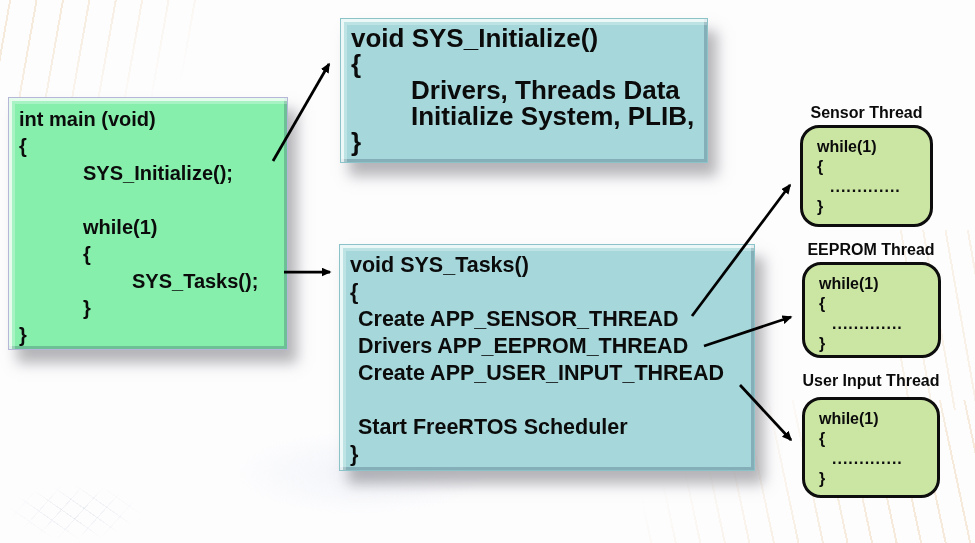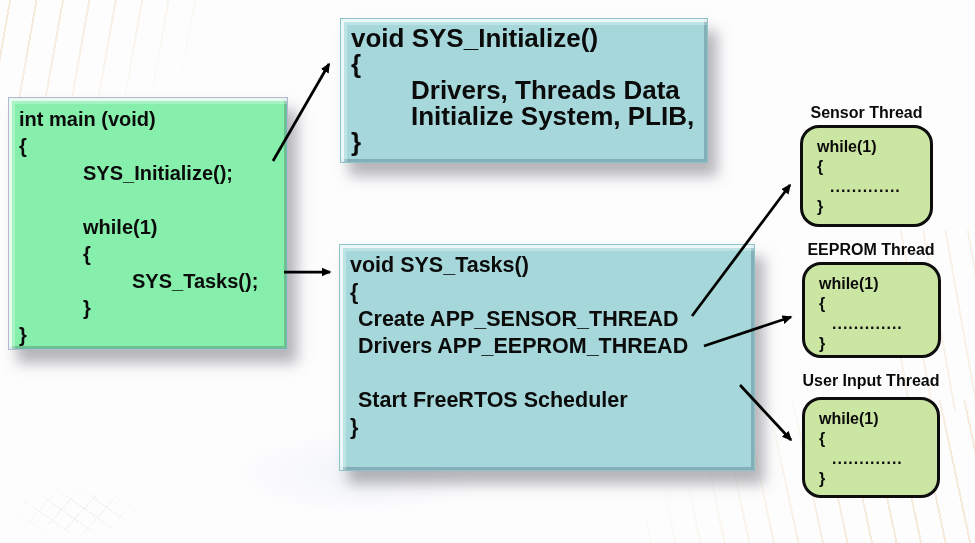--- a/index.html
+++ b/index.html
@@ -130,20 +130,21 @@
     <div class="cl ind-init">Drivers, Threads Data</div>
     <div class="cl ind-init">Initialize System, PLIB,</div>
     <div class="cl ind0">}</div>
   </div>
 
   <div class="panel bevel fn-box tasks-box">
     <div class="cl ind0">void SYS_Tasks()</div>
     <div class="cl ind0">{</div>
     <div class="cl ind-s">Create APP_SENSOR_THREAD</div>
     <div class="cl ind-s">Drivers APP_EEPROM_THREAD</div>
+    <div class="cl ind-s">Create APP_USER_INPUT_THREAD</div>
     <div class="cl ind0"></div>
     <div class="cl ind-s">Start FreeRTOS Scheduler</div>
     <div class="cl ind0">}</div>
   </div>
 
   <div class="thread-label lbl-sensor">Sensor Thread</div>
   <div class="thread-box box-sensor">
     <div class="cl ind0">while(1)</div>
     <div class="cl ind0">{</div>
     <div class="cl ind-dots">.............</div>

